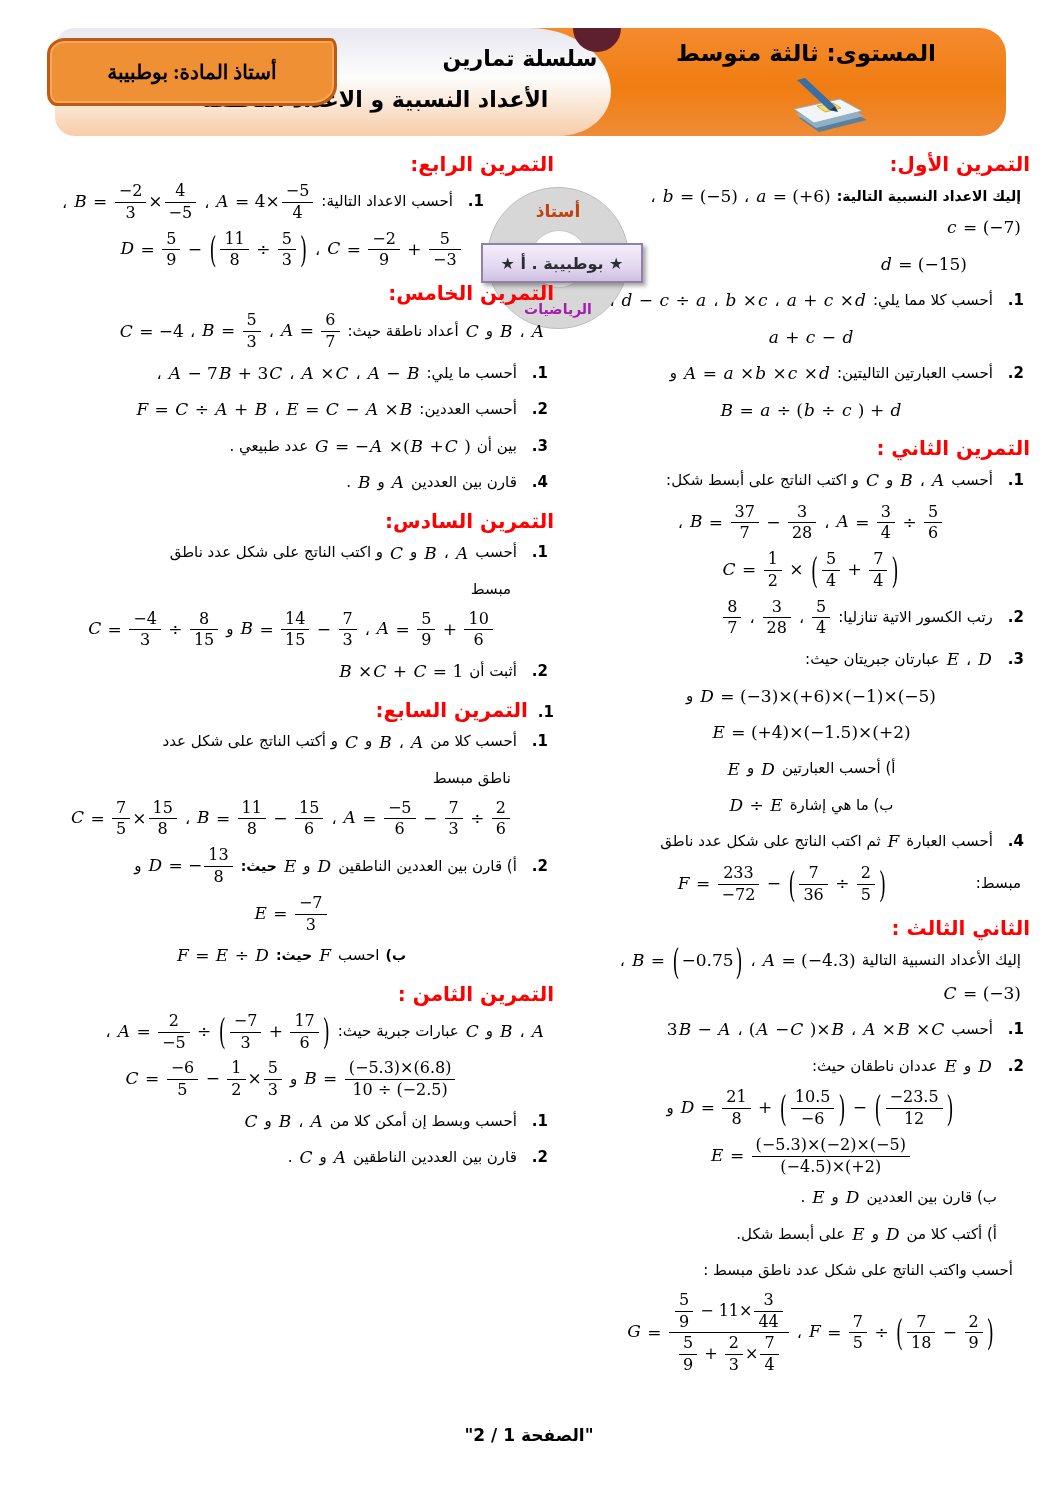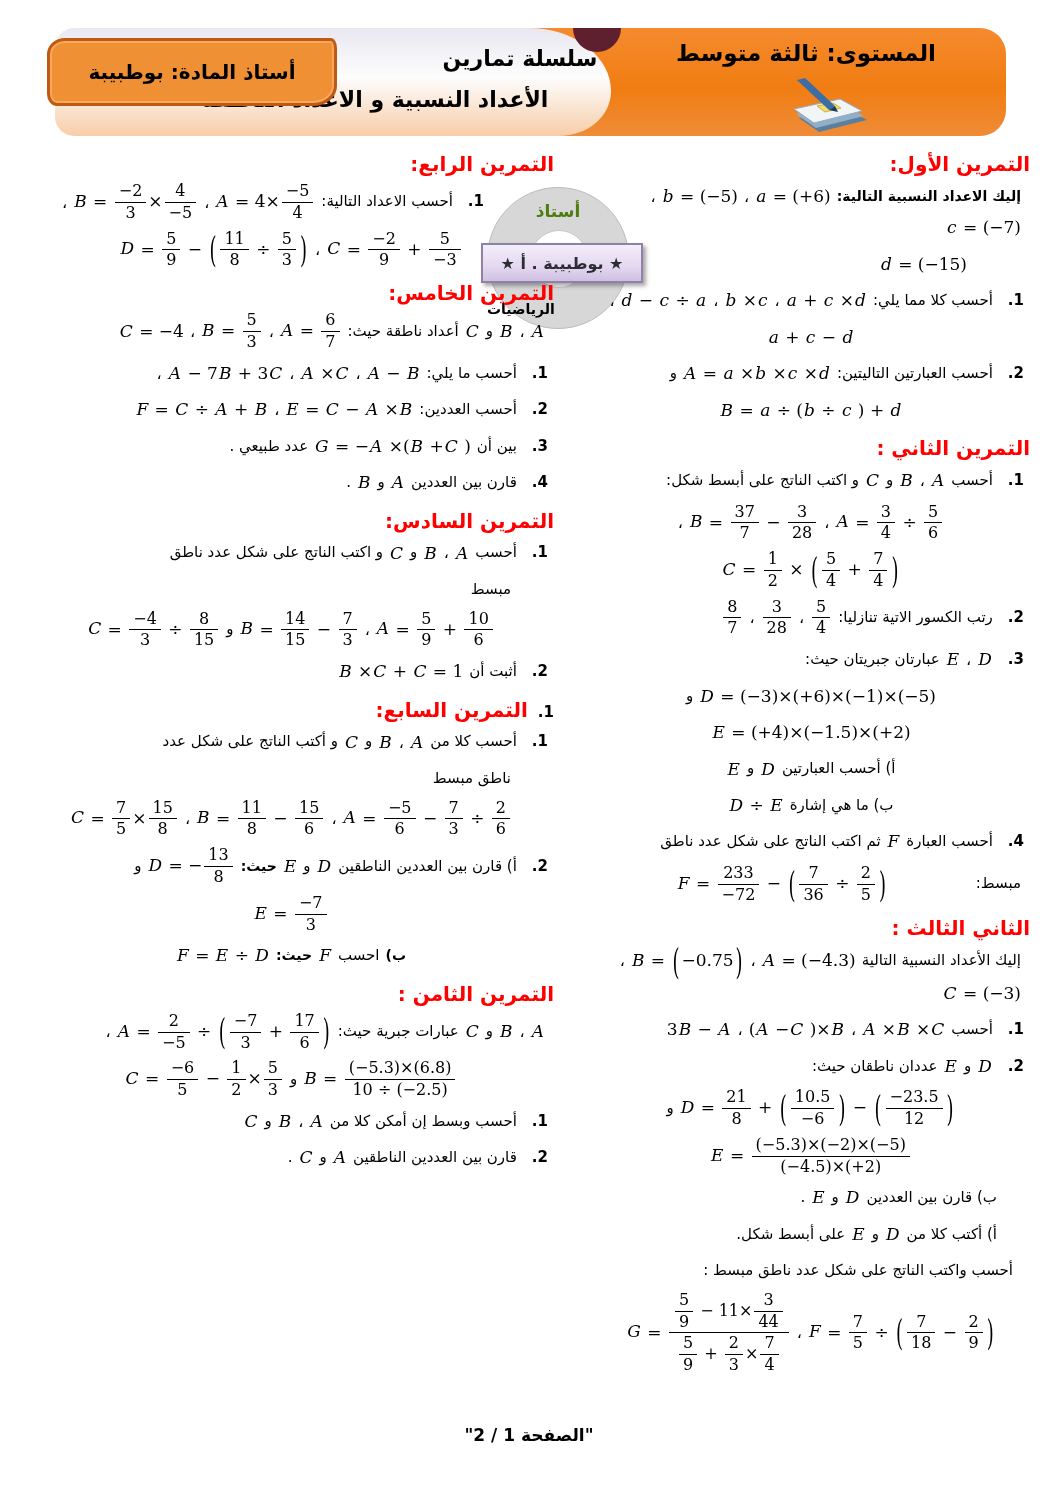--- a/index.html
+++ b/index.html
@@ -11,29 +11,29 @@
   .swoosh{position:absolute;left:0;top:0;height:108px;width:556px;
           background:linear-gradient(180deg,#e9e7f0 0%,#fdfdfd 46%,#f7cda8 100%);
           border-radius:26px 0 0 26px;border-top-right-radius:110px 85px;border-bottom-right-radius:70px 60px;}
   .maroon{position:absolute;left:518px;top:0;width:48px;height:24px;background:#5e1f2f;border-radius:0 0 24px 24px;}
   .level{position:absolute;right:70px;top:12px;font-size:23px;font-weight:bold;}
   .series{position:absolute;left:355px;top:18px;width:220px;text-align:center;font-size:22px;font-weight:bold;}
   .subject{position:absolute;left:140px;bottom:24px;width:360px;text-align:center;font-size:22px;font-weight:bold;}
   .badge{position:absolute;left:-8px;top:10px;width:284px;height:62px;background:#ef9035;
          border:3px solid #c05911;border-radius:18px 6px 24px 10px / 16px 10px 20px 12px;
          display:flex;align-items:center;justify-content:center;font-size:20px;font-weight:bold;
-         box-shadow:inset 0 0 0 2px #f6a95e;}
+         box-shadow:inset 0 0 0 2px #f6a95e;font-family:Liberation Serif, serif;}
   .notepad{position:absolute;left:728px;top:48px;}
   
   .stamp{position:absolute;left:487px;top:187px;width:142px;height:142px;z-index:0;}
   .stamp-ring{position:absolute;inset:0;border-radius:50%;background:#d8d7d8;border:1px solid #bdbcbd;}
   .stamp-ring::after{content:"";position:absolute;left:50%;top:50%;width:56px;height:56px;margin:-28px 0 0 -28px;
          background:#fff;border-radius:50%;border:1px solid #c8c7c8;}
-  .stamp-top{position:absolute;top:14px;left:0;right:0;text-align:center;font-size:17px;font-weight:bold;color:#4d7c0f;}
-  .stamp-bottom{position:absolute;bottom:12px;left:0;right:0;text-align:left;font-size:14px;font-weight:bold;color:#000000;}
+  .stamp-top{position:absolute;top:14px;left:0;right:0;text-align:center;font-size:17px;font-weight:bold;color:#c2410c;}
+  .stamp-bottom{position:absolute;bottom:12px;left:0;right:0;text-align:center;font-size:14px;font-weight:bold;color:#a21caf;}
   .stamp-banner{position:absolute;left:-6px;right:-14px;top:56px;height:36px;
          background:linear-gradient(180deg,#f4eefa 0%,#e3d8f0 60%,#cfc0e2 100%);
          border:2px solid #8f81a8;box-shadow:3px 3px 4px rgba(60,60,60,.45);
          display:flex;align-items:center;justify-content:center;font-size:16px;font-weight:bold;color:#2c2c34;}
   
   .cols{position:absolute;top:142px;left:28px;right:28px;bottom:70px;display:flex;direction:rtl;gap:38px;z-index:1;}
   .col{flex:1;}
   .col-right{flex:0 0 438px;}
   .xhead{color:#ff0000;font-weight:bold;font-size:20px;margin:10px 0 4px;direction:rtl;}
   .xhead .hnum{color:#000;font-size:15px;margin-left:10px;}

